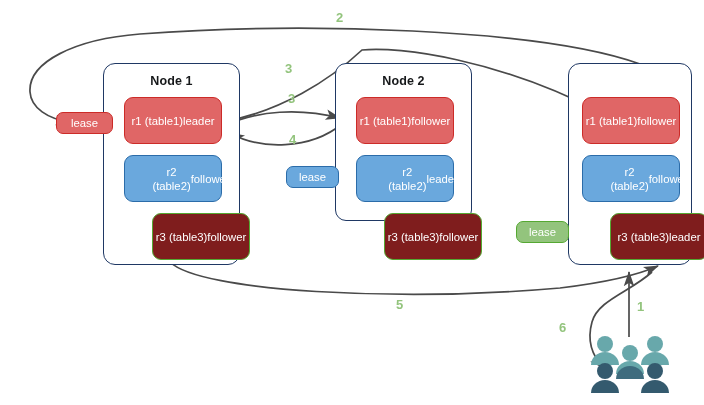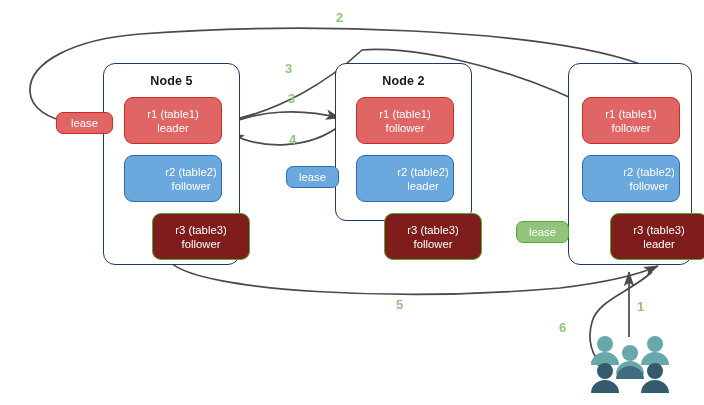--- a/index.html
+++ b/index.html
@@ -41,21 +41,21 @@
     font-size: 12.5px;
     font-weight: bold;
     color: #16181a;
     letter-spacing: 0.1px;
   }
   .replica {
     position: absolute;
     box-sizing: border-box;
     border-radius: 9px;
     display: flex;
-    flex-direction: column;
+    flex-direction: row;
     align-items: center;
     justify-content: center;
     color: #ffffff;
     font-size: 11.3px;
     line-height: 14px;
     text-align: center;
   }
   .replica .ln { display: block; }
   .rep-red   { background: #e06666; border: 1.6px solid #cc2b28; }
   .rep-blue  { background: #6aa8dd; border: 1.6px solid #2b6ca9; padding-left: 36px; }
@@ -112,21 +112,21 @@
     <path d="M 342,124 C 310,150 260,150 230,133" fill="none" stroke="#4a4a4a" stroke-width="1.7" marker-end="url(#ah)"></path>
 
     <path d="M 170,262 C 200,292 400,302 560,288 C 610,282 640,274 658,266" fill="none" stroke="#4a4a4a" stroke-width="1.7" marker-end="url(#ah)"></path>
 
     <path d="M 629,337 L 629,272" fill="none" stroke="#4a4a4a" stroke-width="1.7" marker-end="url(#ah)"></path>
 
     <path d="M 652,272 C 630,292 598,300 592,322 C 587,340 592,356 604,368" fill="none" stroke="#4a4a4a" stroke-width="1.7" marker-end="url(#ah)"></path>
   </svg>
 
   <div class="node-box" style="left:103px; top:63px; width:137px; height:202px;">
-    <div class="node-title">Node 5</div>
+    <div class="node-title">Node 1</div>
 
     <div class="replica rep-red" style="left:20px; top:33px; width:98px; height:47px;">
       <span class="ln">r1 (table1)</span>
       <span class="ln">leader</span>
     </div>
 
     <div class="replica rep-blue" style="left:20px; top:91px; width:98px; height:47px;">
       <span class="ln">r2 (table2)</span>
       <span class="ln">follower</span>
     </div>

